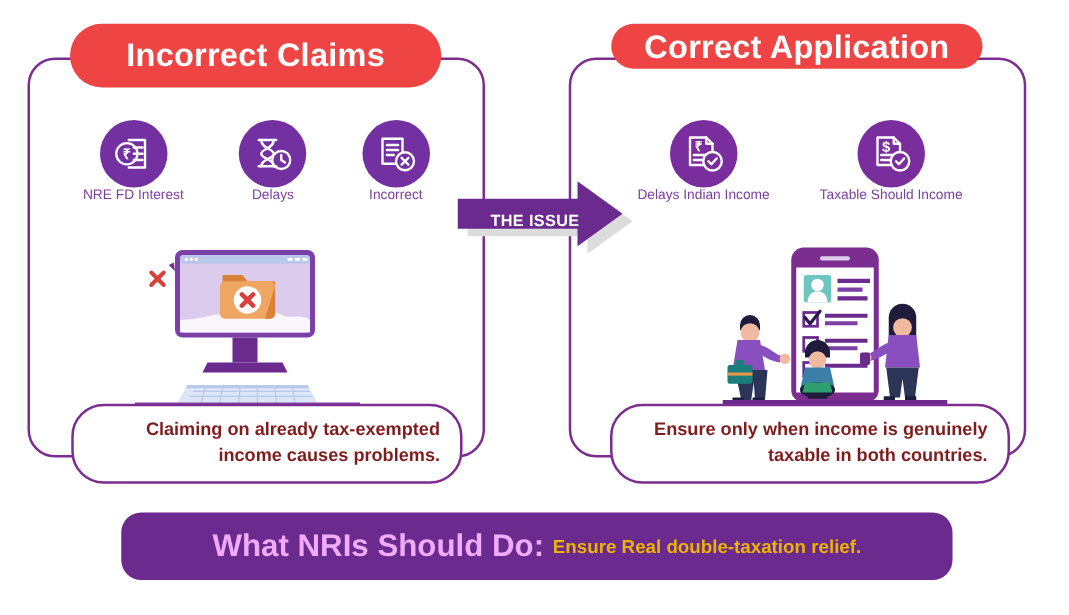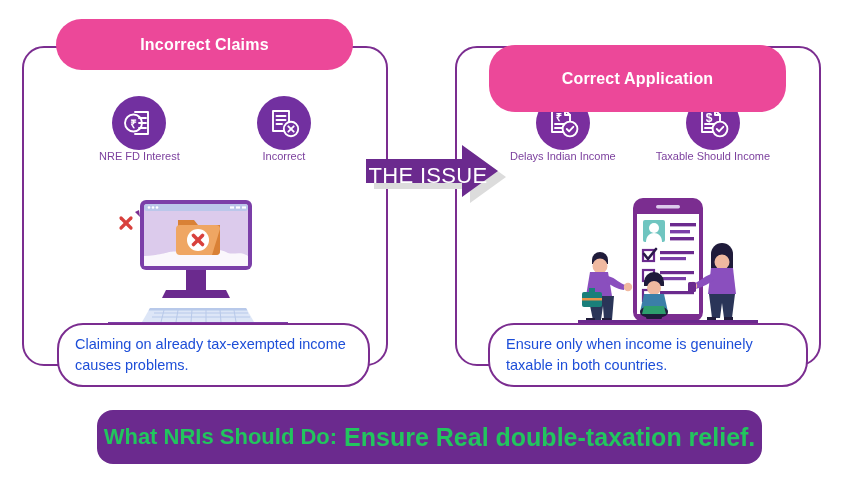--- a/index.html
+++ b/index.html
@@ -25,34 +25,34 @@
     border-radius: 22px;
     box-sizing: border-box;
     background: transparent;
   }
   #panel-left  { left: 22px;  top: 46px; width: 366px; height: 320px; }
   #panel-right { left: 455px; top: 46px; width: 366px; height: 320px; }
 
   
   .header-pill {
     position: absolute;
-    background: #ec4899;
+    background: #ef4444;
     border-radius: 26px;
     display: flex;
     align-items: center;
     justify-content: center;
     color: #ffffff;
-    font-size: 16px;
+    font-size: 26px;
     font-weight: bold;
     letter-spacing: 0.2px;
     white-space: nowrap;
     z-index: 6;
   }
   #header-left  { left: 56px;  top: 19px; width: 297px; height: 51px; }
-  #header-right { left: 489px; top: 19px; width: 297px; height: 67px; margin-top: 26px; }
+  #header-right { left: 489px; top: 19px; width: 297px; height: 36px; }
 
   
   .icon-row {
     position: absolute;
     display: flex;
     z-index: 4;
   }
   #icons-left  { left: 22px;  top: 96px; width: 366px; justify-content: space-evenly; }
   #icons-right { left: 470px; top: 96px; width: 340px; justify-content: space-evenly; }
 
@@ -89,75 +89,76 @@
   #arrow-label {
     position: absolute;
     left: 8px;
     top: 19px;
     width: 108px;
     height: 24px;
     display: flex;
     align-items: center;
     justify-content: center;
     color: #ffffff;
-    font-size: 22px;
-    font-weight: normal;
+    font-size: 13px;
+    font-weight: bold;
     letter-spacing: 0.3px;
     white-space: nowrap;
     z-index: 2;
   }
 
   
   .illus { position: absolute; z-index: 3; }
   #illus-left  { left: 108px; top: 196px; }
   #illus-right { left: 578px; top: 196px; }
 
   
   .caption-box {
     position: absolute;
     border: 2.5px solid #7B2D90;
     border-radius: 26px;
     background: #ffffff;
     box-sizing: border-box;
     display: flex;
     align-items: center;
     justify-content: center;
-    text-align: left;
-    color: #1d4ed8;
+    text-align: right;
+    color: #7f1d1d;
     font-size: 14.5px;
     line-height: 1.45;
     padding: 0 16px;
     z-index: 7;
+    font-weight: bold;
   }
   #caption-left  { left: 57px;  top: 323px; width: 313px; height: 64px; }
   #caption-right { left: 488px; top: 323px; width: 320px; height: 64px; }
 
   
   #bottom-banner {
     position: absolute;
     left: 97px;
     top: 410px;
     width: 665px;
     height: 54px;
     background: #6B2A8E;
     border-radius: 16px;
     display: flex;
     align-items: center;
     justify-content: center;
     z-index: 9;
     white-space: nowrap;
   }
   #banner-strong {
-    color: #22c55e;
-    font-size: 22px;
+    color: #f0abfc;
+    font-size: 25px;
     font-weight: bold;
   }
   #banner-rest {
-    color: #22c55e;
-    font-size: 25px;
+    color: #eab308;
+    font-size: 15px;
     font-weight: bold;
     margin-left: 7px;
   }
 </style>
 </head>
 <body>
 
 <div id="stage">
 
   <div id="panel-left" class="panel-card"></div>
@@ -175,20 +176,35 @@
             <line x1="17" y1="17" x2="24" y2="17"></line>
             <line x1="17" y1="22" x2="24" y2="22"></line>
             <circle cx="11.5" cy="17" r="8.5"></circle>
           </g>
           <text x="11.5" y="21.5" text-anchor="middle" fill="#ffffff" font-size="11.5" font-family="'Liberation Sans', sans-serif" font-weight="bold">₹</text>
         </svg>
       </div>
       <div class="icon-label">NRE FD Interest</div>
     </div>
 
+    <div class="icon-item">
+      <div class="icon-circle">
+        <svg width="34" height="34" viewBox="0 0 34 34" aria-hidden="true">
+          <g fill="none" stroke="#ffffff" stroke-width="1.9" stroke-linecap="round" stroke-linejoin="round">
+            <line x1="6" y1="6" x2="20" y2="6"></line>
+            <line x1="6" y1="27" x2="20" y2="27"></line>
+            <path d="M8 6 C8 13 18 13 18 17 C18 21 8 21 8 27"></path>
+            <path d="M18 6 C18 13 8 13 8 17 C8 21 18 21 18 27"></path>
+            <circle cx="24" cy="22" r="7.2"></circle>
+            <path d="M24 18 v4 l3 2"></path>
+          </g>
+        </svg>
+      </div>
+      <div class="icon-label">Delays</div>
+    </div>
 
     <div class="icon-item">
       <div class="icon-circle">
         <svg width="34" height="34" viewBox="0 0 34 34" aria-hidden="true">
           <g fill="none" stroke="#ffffff" stroke-width="1.9" stroke-linecap="round" stroke-linejoin="round">
             <path d="M6 5 h16 v20 h-16 z"></path>
             <line x1="9.5" y1="10" x2="18.5" y2="10"></line>
             <line x1="9.5" y1="14" x2="18.5" y2="14"></line>
             <line x1="9.5" y1="18" x2="15" y2="18"></line>
             <circle cx="24" cy="23" r="7.2" fill="#7230A0"></circle>

